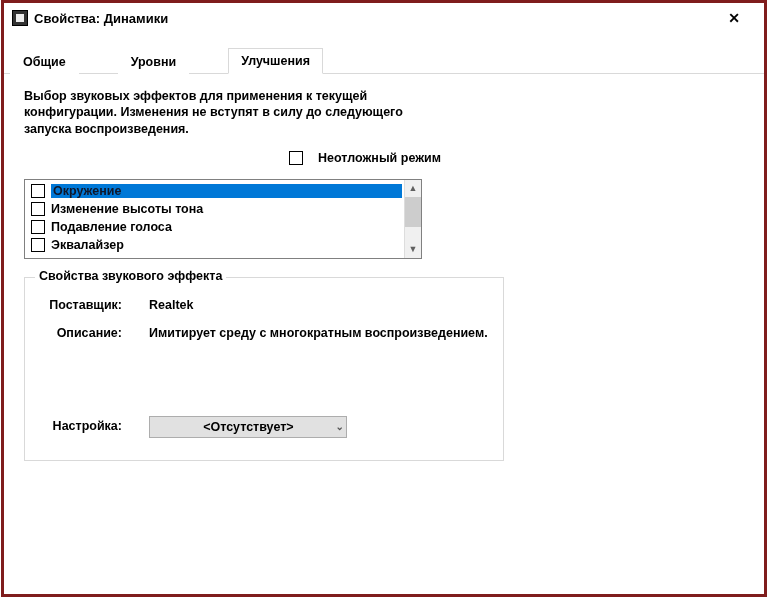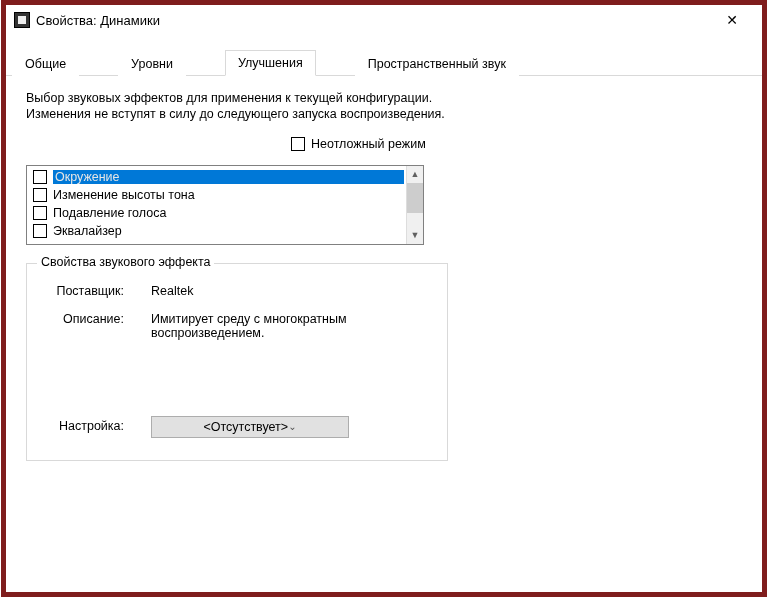--- a/index.html
+++ b/index.html
@@ -7,26 +7,27 @@
     margin: 0;
     font-family: "Segoe UI", Tahoma, sans-serif;
     font-size: 12.5px;
     background: #fff;
     color: #000;
     width: 768px;
     height: 599px;
     overflow: hidden;
   }
   .window {
-    border: 5px solid #7f1d1d;
+    border: 3px solid #7f1d1d;
     width: 766px;
     height: 597px;
     margin: 0 auto;
     position: relative;
     background: #fff;
+    font-weight: bold;
   }
   .titlebar {
     display: flex;
     align-items: center;
     height: 30px;
     padding: 0 8px;
     background: #fff;
   }
   .titlebar .app-icon {
     width: 16px; height: 16px;
@@ -68,21 +69,21 @@
   }
   .tab.active {
     border: 1px solid #d9d9d9;
     border-bottom: 1px solid #fff;
   }
   .content {
     padding: 14px 20px;
   }
   .instr { max-width: 420px; line-height: 1.3; }
   .immediate-row {
-    display:flex; align-items:center; gap:6px;
+    display:flex; align-items:center; gap:15px;
     margin-top:14px; margin-left: 265px;
   }
   .checkbox {
     width:14px; height:14px; border:1px solid #000; background:#fff;
     display:inline-block;
   }
   .effects-box {
     width: 398px;
     height: 80px;
     border: 1px solid #808080;
@@ -94,82 +95,82 @@
     flex:1;
     overflow:hidden;
     padding:2px;
   }
   .effect-item {
     display:flex; align-items:center; gap:6px;
     height:18px; padding-left:4px;
   }
   .effect-item .label { flex:1; }
   .effect-item.selected .label {
-    background:#0078d7; color:#e5e5e5;
+    background:#0078d7; color:#0f172a;
     padding:0 2px;
     display:inline-block;
   }
   .scrollbar {
     width:17px; background:#f0f0f0; border-left:1px solid #ddd;
     display:flex; flex-direction:column; align-items:stretch;
   }
   .scroll-btn {
     height:17px; display:flex; align-items:center; justify-content:center;
     font-size:9px; color:#606060;
   }
   .scroll-thumb {
     flex: 0 0 30px; background:#cdcdcd; margin:0;
   }
   .scroll-track { flex:1; }
 
   .group {
     margin-top: 18px;
-    width: 422px;
+    width: 480px;
     border: 1px solid #d9d9d9;
     padding: 14px 14px 22px 14px;
     position: relative;
   }
   .group-title {
     position:absolute; top:-9px; left:10px;
     background:#fff; padding:0 4px;
   }
   .field-row {
     display:flex; align-items:flex-start; margin-top:6px;
   }
   .field-label {
     width: 110px; text-align:right; padding-right:27px;
   }
   .field-value { flex:1; }
   .spacer-big { height:70px; }
   .combo {
     width: 198px; height:22px;
     border:1px solid #adadad;
     background: #e1e1e1;
-    display:flex; align-items:center; justify-content:center;
+    display:flex; align-items:center; justify-content:flex-end;
     padding:0 2px;
+    gap:42px;
   }
   .combo .chev { font-size:10px; color:#555; }
 </style>
 </head>
 <body>
 
 <div class="window">
   <div class="titlebar">
     <span class="app-icon"></span>
     <span class="title">Свойства: Динамики</span>
     <div class="close">
       <span>✕</span>
     </div>
   </div>
 
   <div class="tabs">
     <div class="tab">Общие</div>
     <div class="tab">Уровни</div>
     <div class="tab active">Улучшения</div>
-    <div class="tab">Пространственный звук</div>
   </div>
 
   <div class="content">
     <div class="instr">Выбор звуковых эффектов для применения к текущей конфигурации. Изменения не вступят в силу до следующего запуска воспроизведения.</div>
 
     <div class="immediate-row">
       <span class="checkbox"></span>
       <span>Неотложный режим</span>
     </div>
 

